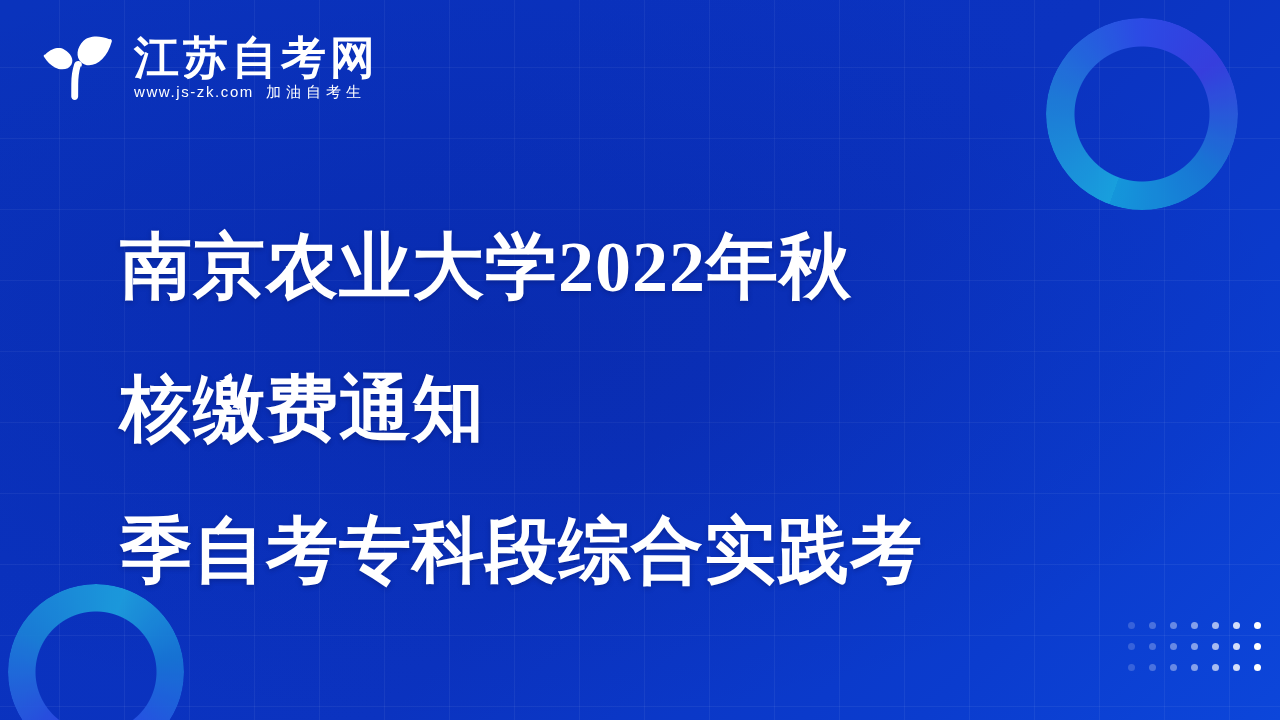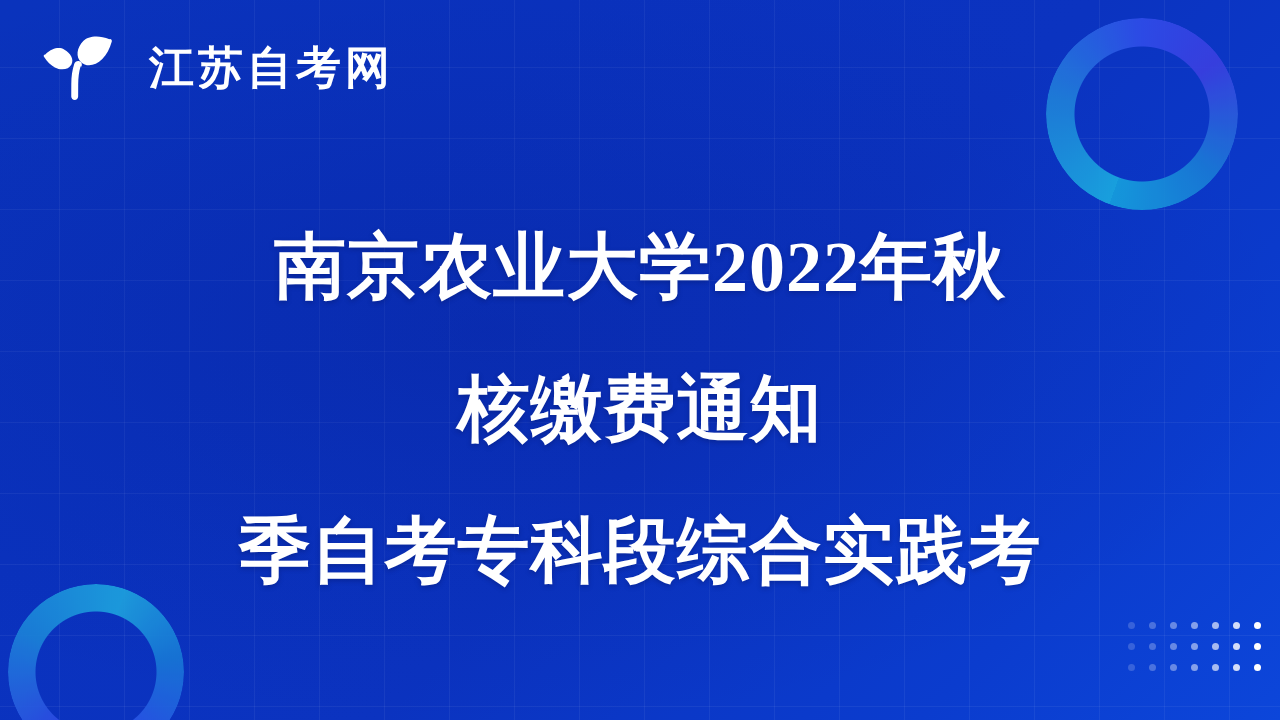--- a/index.html
+++ b/index.html
@@ -88,21 +88,21 @@
     justify-self: center;
   }
 
   
   .logo-block {
     position: absolute;
     top: 26px;
     left: 36px;
     display: flex;
     align-items: center;
-    gap: 29px;
+    gap: 14px;
   }
   .sprout-icon {
     width: 84px;
     height: 84px;
     flex: none;
     display: block;
   }
   .logo-text {
     display: flex;
     flex-direction: column;
@@ -134,21 +134,21 @@
     font-weight: 500;
     letter-spacing: 5px;
   }
 
   
   .headline {
     position: absolute;
     left: 0;
     right: 0;
     top: 196px;
-    text-align: center;
+    text-align: left;
     padding: 0 120px;
     box-sizing: border-box;
   }
   .headline-line {
     display: block;
     color: #ffffff;
     font-family: "Liberation Serif", "DejaVu Serif", serif;
     font-weight: 700;
     font-size: 72px;
     line-height: 142px;
@@ -195,20 +195,24 @@
   <div class="logo-block">
     <span class="sprout-icon-wrap">
       <svg class="sprout-icon" viewBox="0 0 84 84" aria-hidden="true">
         <path fill="#ffffff" d="M44.5 40.5c-1.6 5.5-2.2 11-2.3 17.8l-.05 12.2c0 1.9-1.55 3.4-3.45 3.4s-3.45-1.5-3.45-3.4l.05-12.4c.05-7.6.9-13.9 2.9-20.1 .75-2.3 3.1-3.5 5.25-2.75 2.15.75 3.05 3 2.05 5.25z"></path>
         <path fill="#ffffff" d="M73.5 13.2c1.4-.45 2.7.85 2.3 2.25-2.1 7.3-5.25 13.3-9.5 17.6-7.1 7.2-16.1 8.1-21.3 3.1-5.2-5-4.6-14.1 2.5-21.3 4.25-4.3 14.3-6.4 26-1.65z"></path>
         <path fill="#ffffff" d="M9.3 28.5c-1.25-.2-2.05 1.15-1.35 2.2 3.2 4.9 6.9 8.6 10.9 10.7 6.75 3.55 14 2 16.6-3 2.6-5-.6-11.45-7.35-15-4.05-2.1-11.3-2.4-18.8 5.1z"></path>
       </svg>
     </span>
     <span class="logo-text">
       <span class="logo-name">江苏自考网</span>
+      <span class="logo-tagline">
+        <span class="logo-url">www.js-zk.com</span>
+        <span class="logo-slogan">加油自考生</span>
+      </span>
     </span>
   </div>
 
   <div class="headline">
     <span class="headline-line">南京农业大学2022年秋</span>
     <span class="headline-line">核缴费通知</span>
     <span class="headline-line">季自考专科段综合实践考</span>
   </div>
 
 </div>

